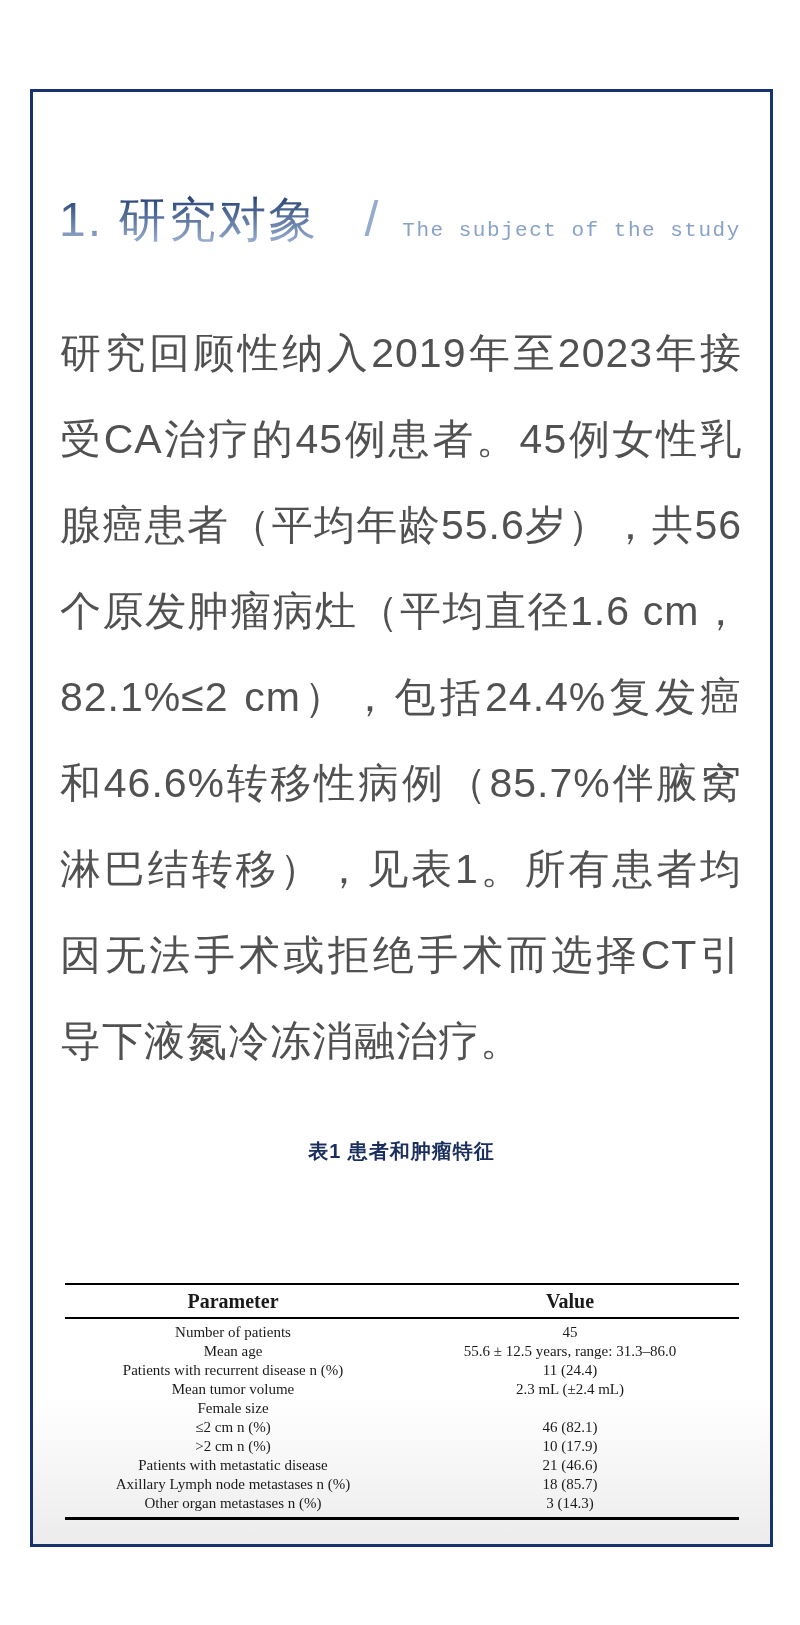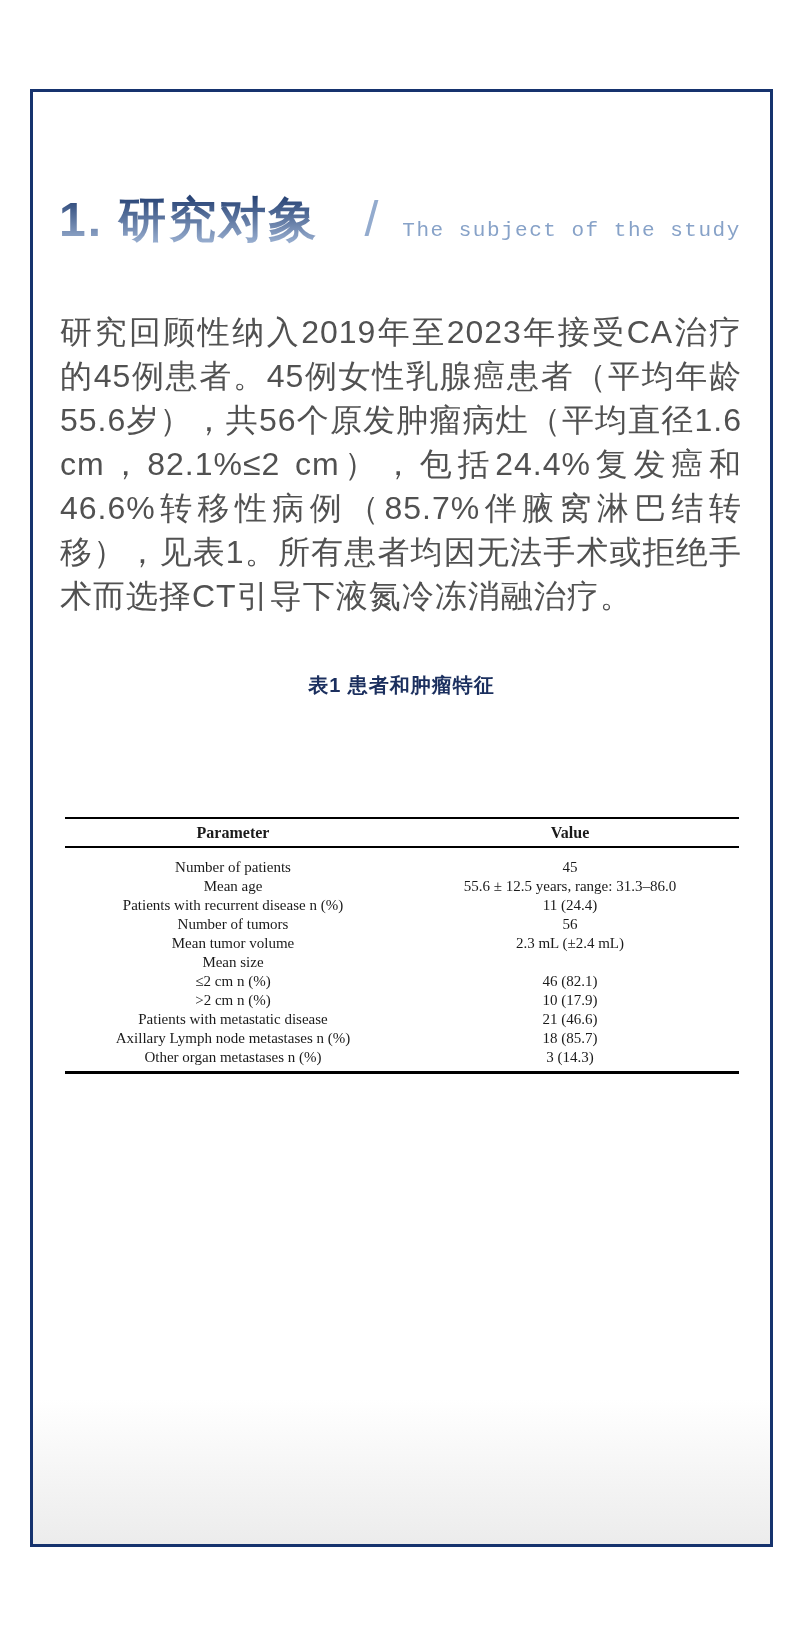--- a/index.html
+++ b/index.html
@@ -11,55 +11,55 @@
   .card{
     position:absolute;left:30px;top:89px;width:743px;height:1458px;
     box-sizing:border-box;border:3px solid #16336e;
     background:linear-gradient(180deg,#ffffff 0%,#ffffff 90%,#ececec 100%);
     overflow:hidden;
   }
   .title-row{
     display:flex;align-items:baseline;margin:96px 10px 0 26px;white-space:nowrap;
   }
   .title-zh{
-    font-size:48px;font-weight:700;letter-spacing:2px;
+    font-size:48px;font-weight:400;letter-spacing:2px;
     background:linear-gradient(180deg,#1e3a6d 8%,#a9bedd 96%);
     -webkit-background-clip:text;background-clip:text;
     color:transparent;
   }
   .title-slash{
     font-size:50px;font-weight:200;color:#93abce;margin:0 24px 0 46px;
   }
   .title-en{
     font-size:21px;font-weight:300;color:#87a2c8;letter-spacing:1.5px;font-family:Liberation Mono, monospace;
   }
   .body-text{
     margin:58px 28px 0 27px;
-    font-size:32px;line-height:44px;letter-spacing:1px;
+    font-size:41px;line-height:86px;letter-spacing:1px;
     color:#515151;text-align:justify;
   }
   .table-title{
     margin:54px 0 0 0;text-align:center;
     font-size:20px;font-weight:bold;color:#1b2f5e;letter-spacing:1px;
   }
   .data-table{
     margin:118px auto 0 auto;width:674px;
     border-collapse:collapse;table-layout:fixed;
     font-family:"Liberation Serif",serif;color:#1a1a1a;
     border-top:2px solid #000;border-bottom:3px solid #000;
   }
   .data-table th{
-    width:50%;font-size:16px;font-weight:bold;text-align:center;
+    width:50%;font-size:20px;font-weight:bold;text-align:center;
     padding:5px 0 4px 0;border-bottom:2px solid #000;
   }
   .data-table td{
     font-size:15px;text-align:center;height:19px;line-height:19px;
     padding:0;overflow:hidden;white-space:nowrap;
   }
-  .data-table tbody tr:first-child td{padding-top:10px;font-family:Liberation Serif, serif;}
+  .data-table tbody tr:first-child td{padding-top:4px;font-family:Liberation Serif, serif;}
   .data-table tbody tr:last-child td{padding-bottom:4px;}
 </style>
 </head>
 <body>
 
 <div class="card">
 
   <div class="title-row">
     <span class="title-zh">1. 研究对象</span>
     <span class="title-slash">/</span>
@@ -84,29 +84,25 @@
         </tr>
         <tr>
           <td>Mean age</td>
           <td>55.6 ± 12.5 years, range: 31.3–86.0</td>
         </tr>
         <tr>
           <td>Patients with recurrent disease n (%)</td>
           <td>11 (24.4)</td>
         </tr>
         <tr>
-          <td>Number of tumors</td>
-          <td>56</td>
-        </tr>
-        <tr>
           <td>Mean tumor volume</td>
           <td>2.3 mL (±2.4 mL)</td>
         </tr>
         <tr>
-          <td>Mean size</td>
+          <td>Female size</td>
           <td></td>
         </tr>
         <tr>
           <td>≤2 cm n (%)</td>
           <td>46 (82.1)</td>
         </tr>
         <tr>
           <td>&gt;2 cm n (%)</td>
           <td>10 (17.9)</td>
         </tr>

